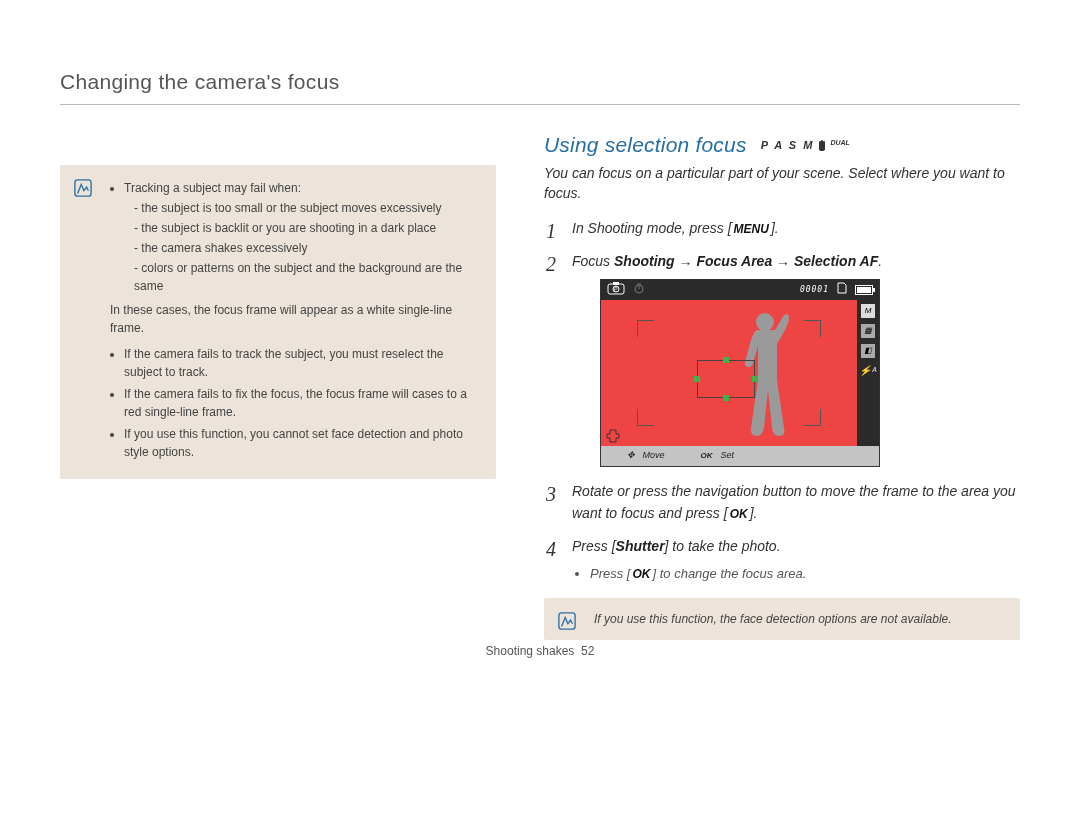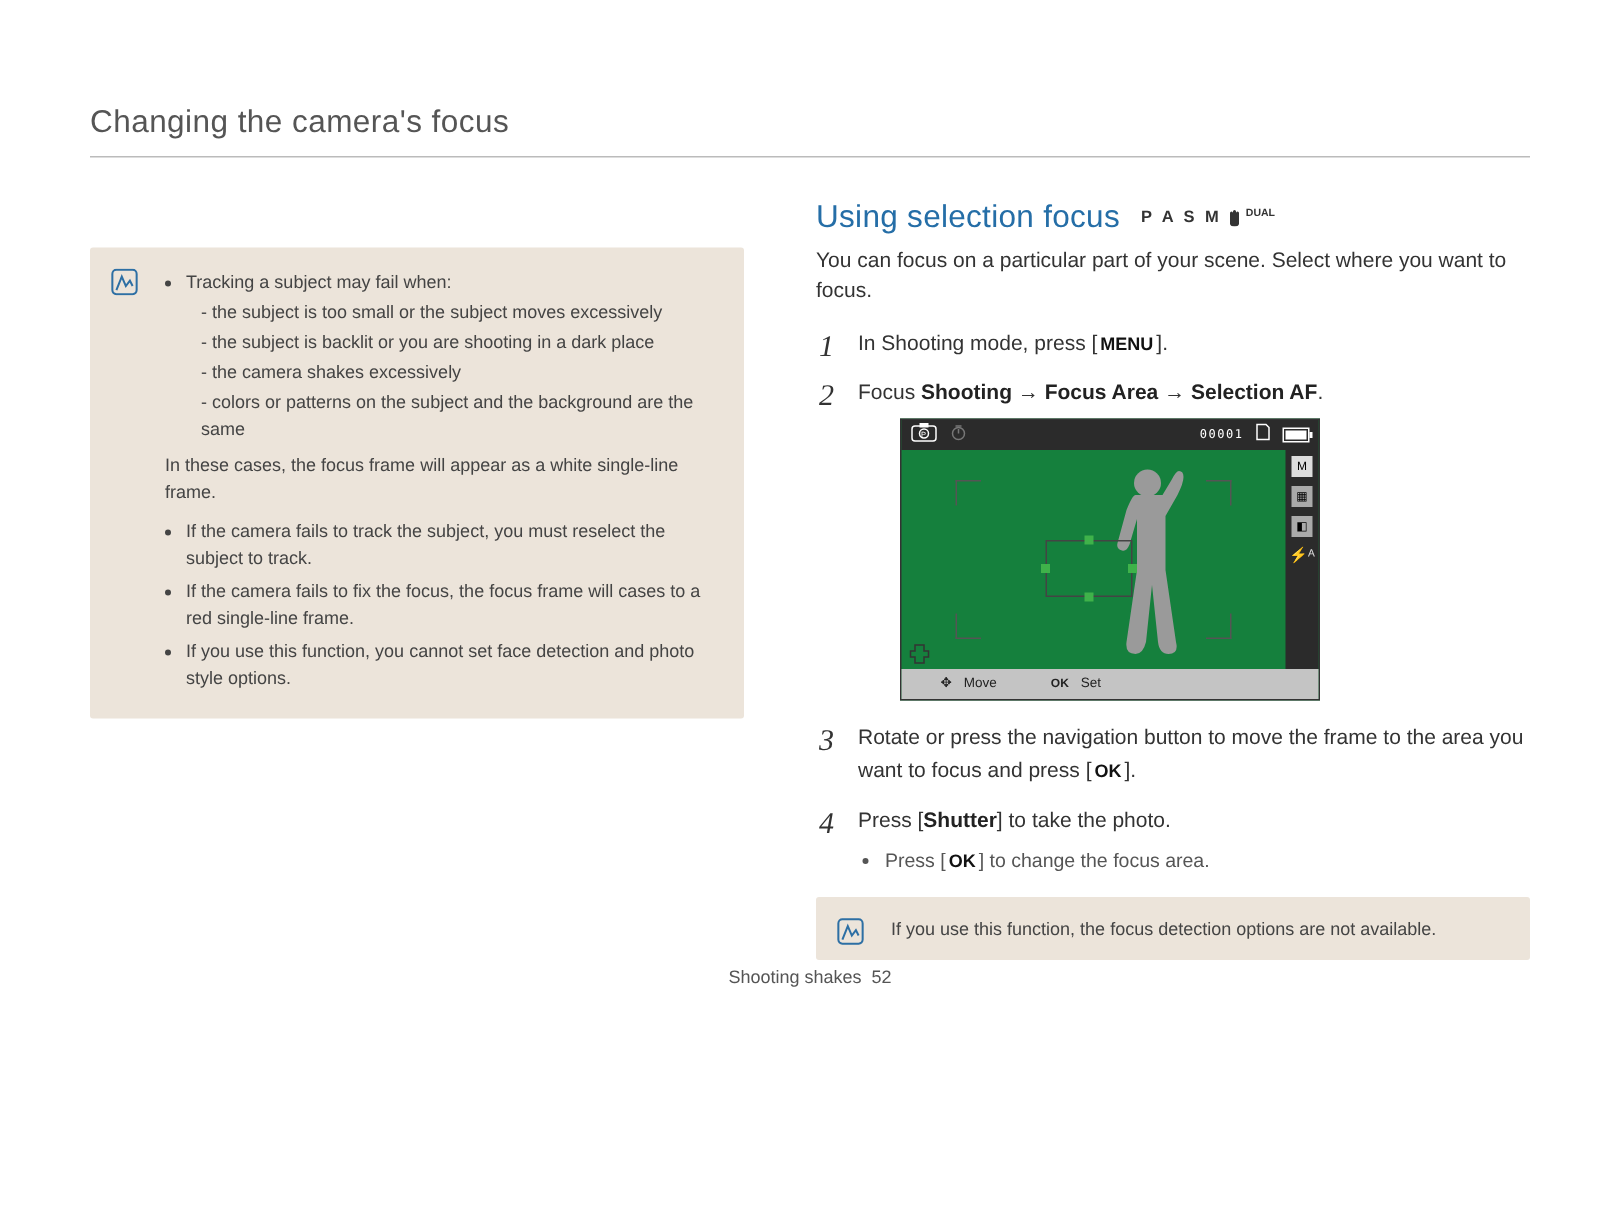--- a/index.html
+++ b/index.html
@@ -33,20 +33,21 @@
     display: flex;
     gap: 48px;
   }
   .left {
     width: 436px;
     flex-shrink: 0;
     margin-top: 32px;
   }
   .right {
     flex: 1;
+    font-style: italic;
   }
   .note-box {
     background: #ece4da;
     border-radius: 2px;
     padding: 14px 18px 14px 50px;
     position: relative;
     font-size: 12px;
     line-height: 1.5;
     color: #444;
   }
@@ -159,21 +160,21 @@
     left: 0;
     width: 100%;
     text-align: center;
     font-size: 12px;
     color: #555;
   }
   
   .lcd {
     width: 280px;
     height: 188px;
-    background: #15803d;
+    background: #ef4444;
     border: 1px solid #333;
     margin: 6px 0 14px 28px;
     position: relative;
     box-sizing: border-box;
     font-size: 9px;
   }
   .lcd-top {
     height: 20px;
     background: #2b2b2b;
     color: #fff;
@@ -413,21 +414,21 @@
         </li>
       </ol>
 
       <div class="note-box small" style="margin-top:14px;">
         <span class="note-icon">
           <svg viewBox="0 0 20 20" width="18" height="18">
             <rect x="1" y="1" width="18" height="18" rx="3" fill="none" stroke="#2d6fa4" stroke-width="1.5"></rect>
             <path d="M4 16 L8 6 L11 13 L14 9 L16 13" stroke="#2d6fa4" stroke-width="1.5" fill="none"></path>
           </svg>
         </span>
-        <span>If you use this function, the focus detection options are not available.</span>
+        <span>If you use this function, the face detection options are not available.</span>
       </div>
     </div>
   </div>
 
   <div class="footer">
     <span>Shooting shakes</span>&nbsp;&nbsp;<span>52</span>
   </div>
 </div>
 
 </body></html>

